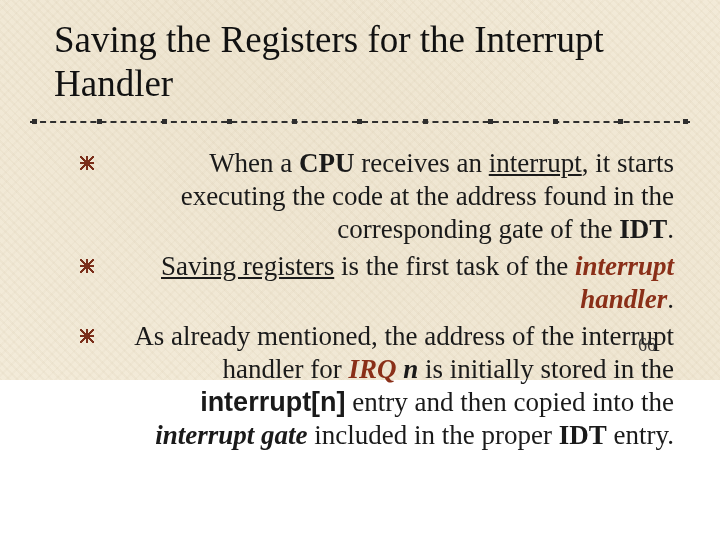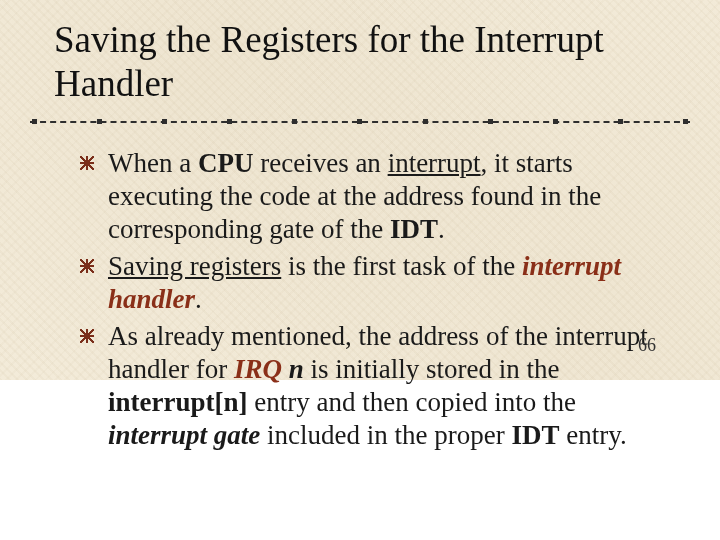--- a/index.html
+++ b/index.html
@@ -51,20 +51,21 @@
     justify-content: space-between;
     padding: 0 2px;
   }
   .divider-dots span {
     width: 5px;
     height: 5px;
     background: #2e2e2e;
   }
   .body {
     padding: 22px 46px 0 80px;
+    text-align: right;
   }
   ul.bullets {
     list-style: none;
     margin: 0;
     padding: 0;
   }
   ul.bullets > li {
     position: relative;
     font-size: 27px;
     line-height: 1.22;
@@ -81,21 +82,21 @@
     background:
       linear-gradient(#7a2e1a,#7a2e1a) center/100% 2px no-repeat,
       linear-gradient(#7a2e1a,#7a2e1a) center/2px 100% no-repeat,
       linear-gradient(45deg, transparent 45%, #7a2e1a 45% 55%, transparent 55%),
       linear-gradient(-45deg, transparent 45%, #7a2e1a 45% 55%, transparent 55%);
   }
   .u { text-decoration: underline; }
   .b { font-weight: bold; }
   .i { font-style: italic; }
   .accent { color: #8a2f18; }
-  .code { font-family: Liberation Serif, serif; font-weight: bold; }
+  .code { font-family: Liberation Sans, sans-serif; font-weight: bold; }
   .pagenum {
     position: absolute;
     right: 64px;
     bottom: 24px;
     font-size: 18px;
     color: #333;
   }
 </style>
 </head>
 <body>

